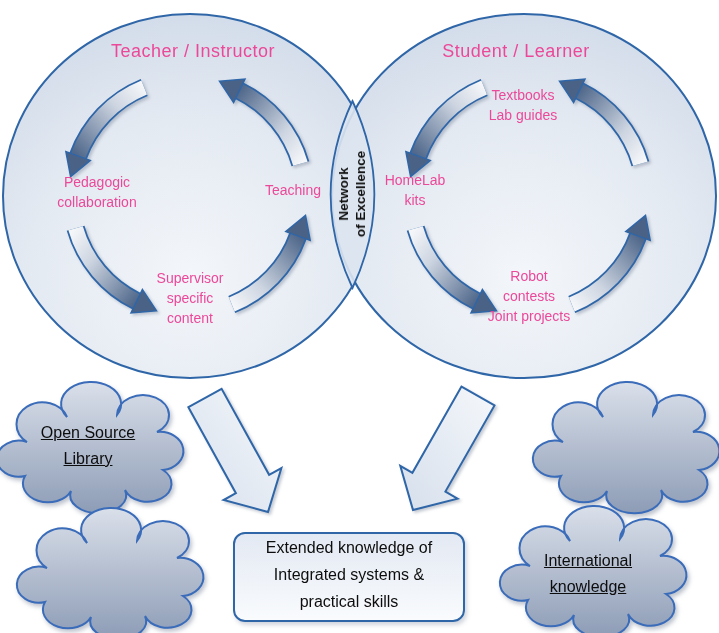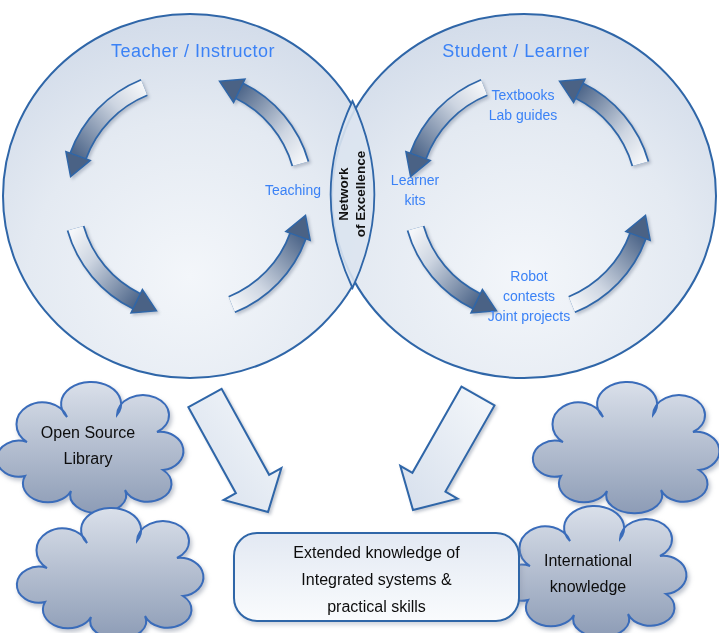--- a/index.html
+++ b/index.html
@@ -4,34 +4,34 @@
 <style>
   html,body{margin:0;padding:0;background:#fff;}
   #stage{
     position:relative;width:719px;height:633px;background:#fff;overflow:hidden;
     font-family:"Liberation Sans",sans-serif;color:#141414;
   }
   #stage svg{position:absolute;left:0;top:0;}
   .lbl{
     position:absolute;transform:translate(-50%,-50%);
     text-align:center;white-space:pre-line;
-    font-size:14px;line-height:20px;color:#3b82f6;
+    font-size:14px;line-height:20px;color:#ec4899;
   }
   .circle-title{font-size:18px;line-height:22px;letter-spacing:.5px;}
   .lens-lbl{
     font-weight:bold;font-size:13.5px;line-height:17px;color:#111;
     transform:translate(-50%,-50%) rotate(-90deg);
   }
-  .cloud-lbl{font-size:16px;line-height:26px;color:#0d0d0d;}
+  .cloud-lbl{font-size:16px;line-height:26px;color:#0d0d0d;text-decoration:underline;}
   .outcome-box{
-    position:absolute;left:233px;top:532px;width:287px;height:90px;box-sizing:border-box;
-    border:2px solid #2f66a8;border-radius:24px;
+    position:absolute;left:233px;top:532px;width:232px;height:90px;box-sizing:border-box;
+    border:2px solid #2f66a8;border-radius:12px;
     background:linear-gradient(180deg,#e3e9f3 0%,#f9fbfd 100%);
     box-shadow:2px 3px 4px rgba(140,150,170,.4);
-    display:flex;align-items:flex-end;justify-content:center;
+    display:flex;align-items:flex-start;justify-content:center;
   }
   .outcome-box span{
     text-align:center;white-space:pre-line;font-size:16px;line-height:27px;color:#0d0d0d;
   }
   .soft-shadow{filter:drop-shadow(2px 2px 1.5px rgba(125,135,155,.45));}
   .cloud-shadow{filter:drop-shadow(2px 3px 2px rgba(125,135,155,.5));}
 </style>
 </head>
 <body>
 
@@ -126,26 +126,31 @@
 
     <g class="cloud-shadow" fill="url(#cloudGrad)" stroke="#3a6cba" stroke-width="2">
       <use href="#cloudPath" transform="translate(5,398)"></use>
       <use href="#cloudPath" transform="translate(25,524)"></use>
       <use href="#cloudPath" transform="translate(541,398)"></use>
       <use href="#cloudPath" transform="translate(508,522)"></use>
     </g>
   </svg>
 
   <div class="lbl circle-title" style="left:193px;top:51px">Teacher / Instructor</div>
+  <div class="lbl" style="left:97px;top:192px">Pedagogic
+collaboration</div>
   <div class="lbl" style="left:293px;top:190px">Teaching</div>
+  <div class="lbl" style="left:190px;top:298px">Supervisor
+specific
+content</div>
 
   <div class="lbl circle-title" style="left:516px;top:51px">Student / Learner</div>
   <div class="lbl" style="left:523px;top:105px">Textbooks
 Lab guides</div>
-  <div class="lbl" style="left:415px;top:190px">Learner
+  <div class="lbl" style="left:415px;top:190px">HomeLab
 kits</div>
   <div class="lbl" style="left:529px;top:296px">Robot
 contests
 Joint projects</div>
 
   <div class="lbl lens-lbl" style="left:352px;top:194px">Network
 of Excellence</div>
 
   <div class="lbl cloud-lbl" style="left:88px;top:446px">Open Source
 Library</div>

